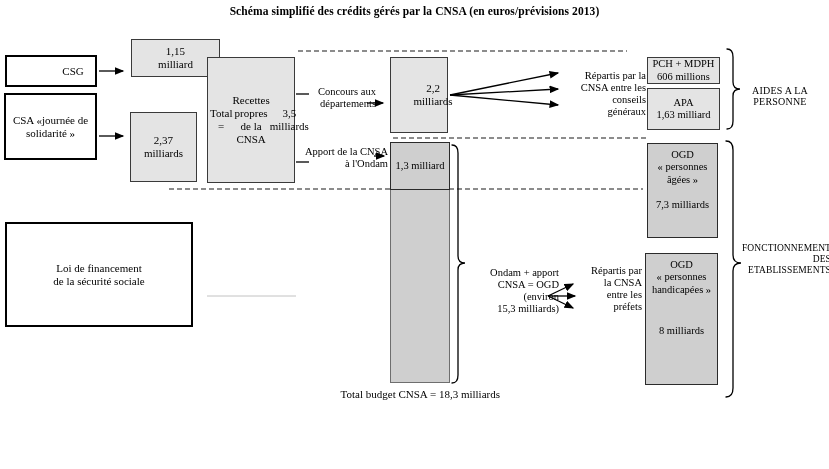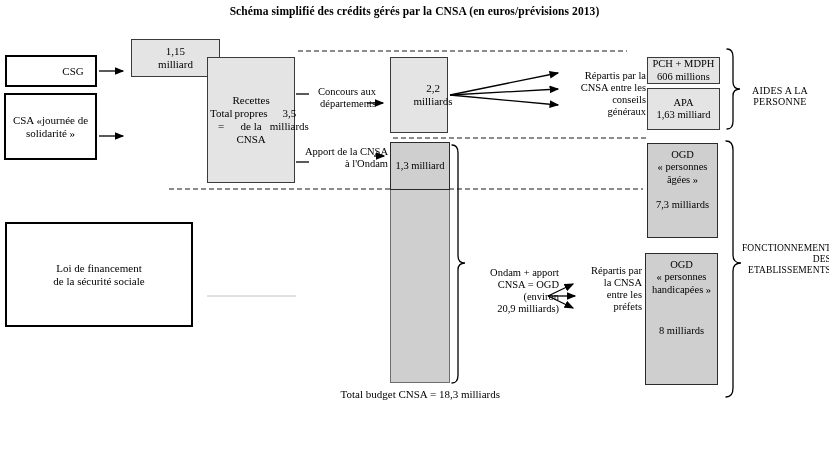--- a/index.html
+++ b/index.html
@@ -102,20 +102,24 @@
   </div>
   <div id="csa" class="box white-box">
     <span class="pre">CSA «journée de
 solidarité »</span>
   </div>
 
   <div id="b115" class="box light-box">
     <span class="pre">1,15
 milliard</span>
   </div>
+  <div id="b237" class="box light-box">
+    <span class="pre">2,37
+milliards</span>
+  </div>
 
   <div id="total" class="box light-box">
     <span>Total =</span>
     <span class="pre">Recettes propres
 de la CNSA</span>
     <span>3,5 milliards</span>
   </div>
 
   <div id="concours" class="lbl pre">Concours aux
 départements</div>
@@ -136,21 +140,21 @@
 de la sécurité sociale</span>
   </div>
 
   <div id="repcg" class="lbl pre">Répartis par la
 CNSA entre les
 conseils
 généraux</div>
   <div id="ondamapport" class="lbl pre">Ondam + apport
 CNSA = OGD
 (environ
-20,9 milliards)</div>
+15,3 milliards)</div>
   <div id="repprefets" class="lbl pre">Répartis par
 la CNSA
 entre les
 préfets</div>
 
   <div id="pch" class="box light-box">
     <span class="pre">PCH + MDPH
 606 millions</span>
   </div>
   <div id="apa" class="box light-box">

